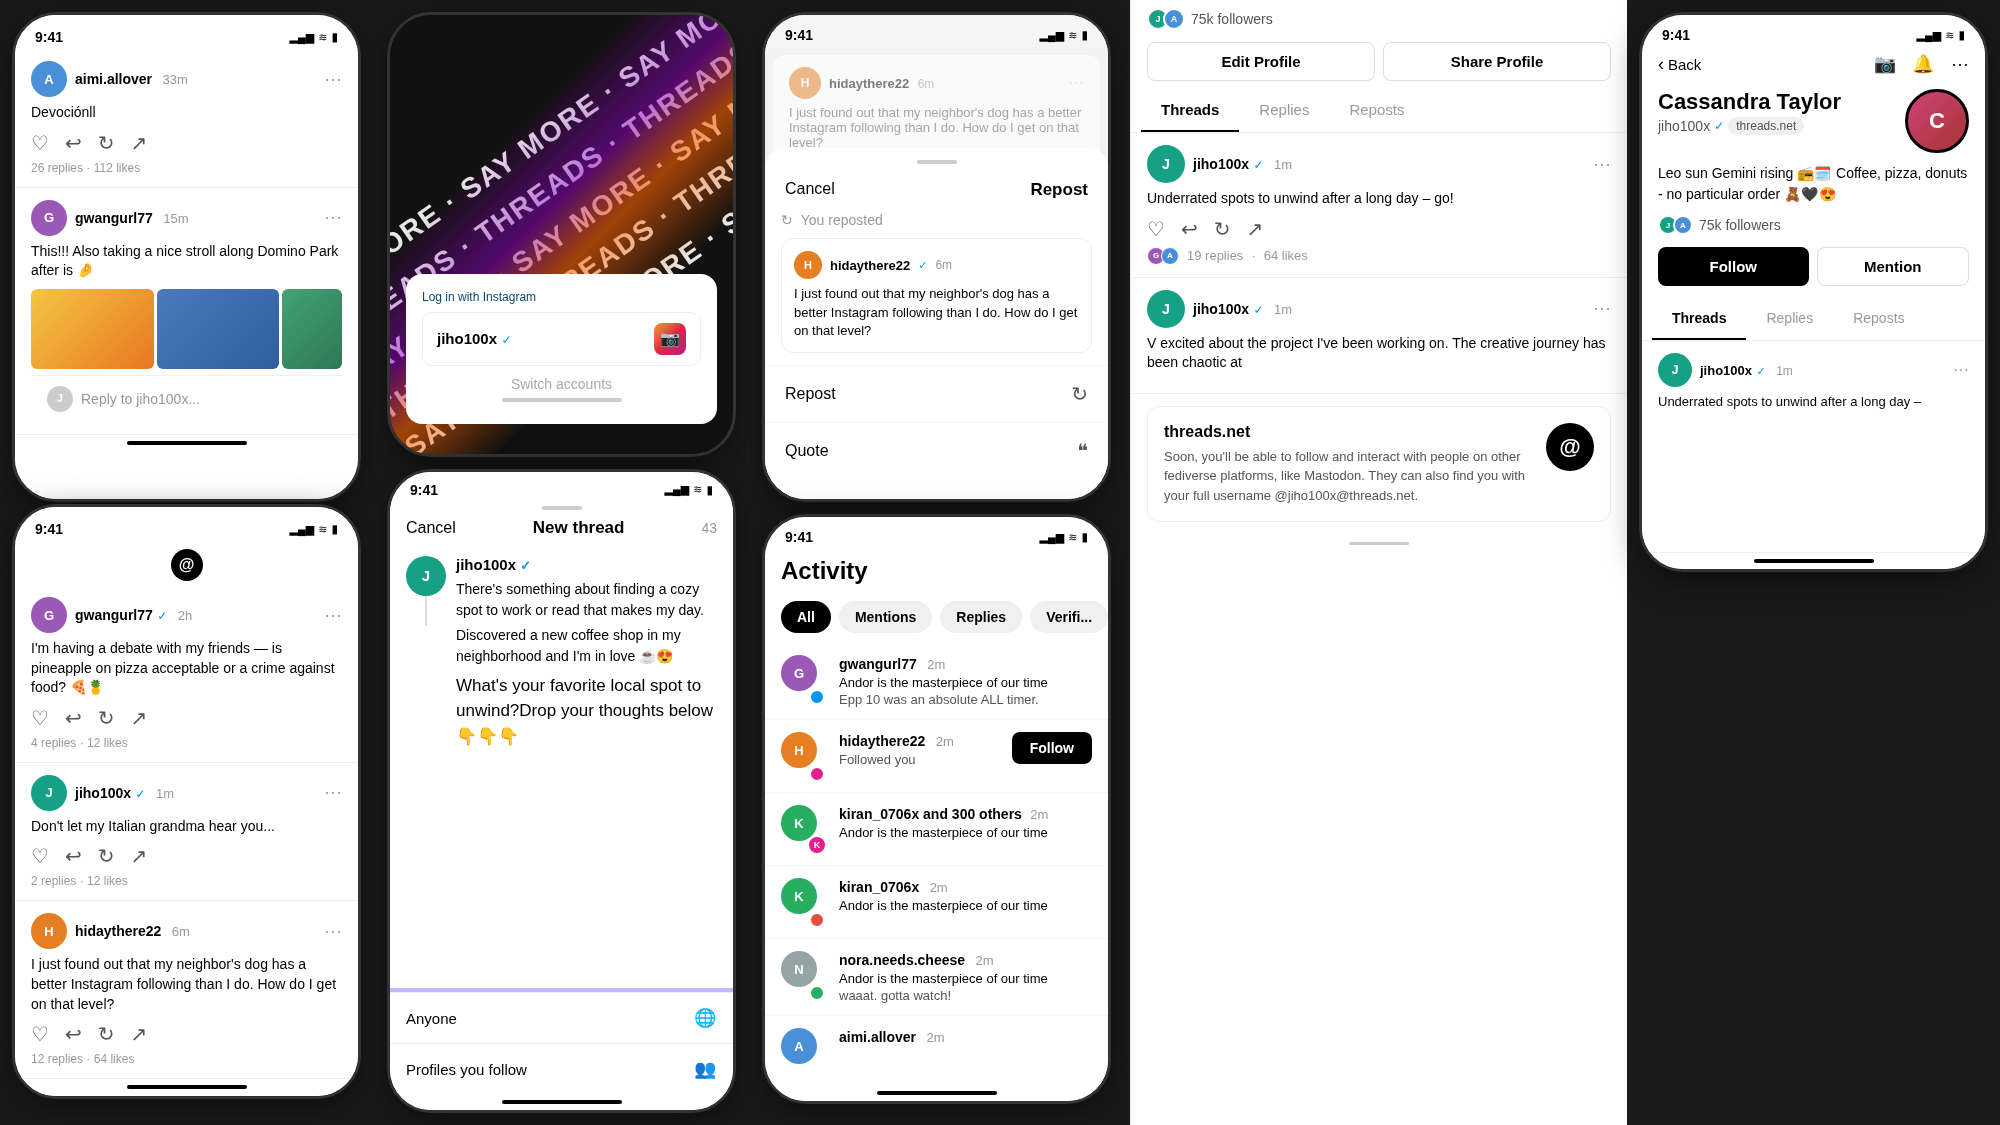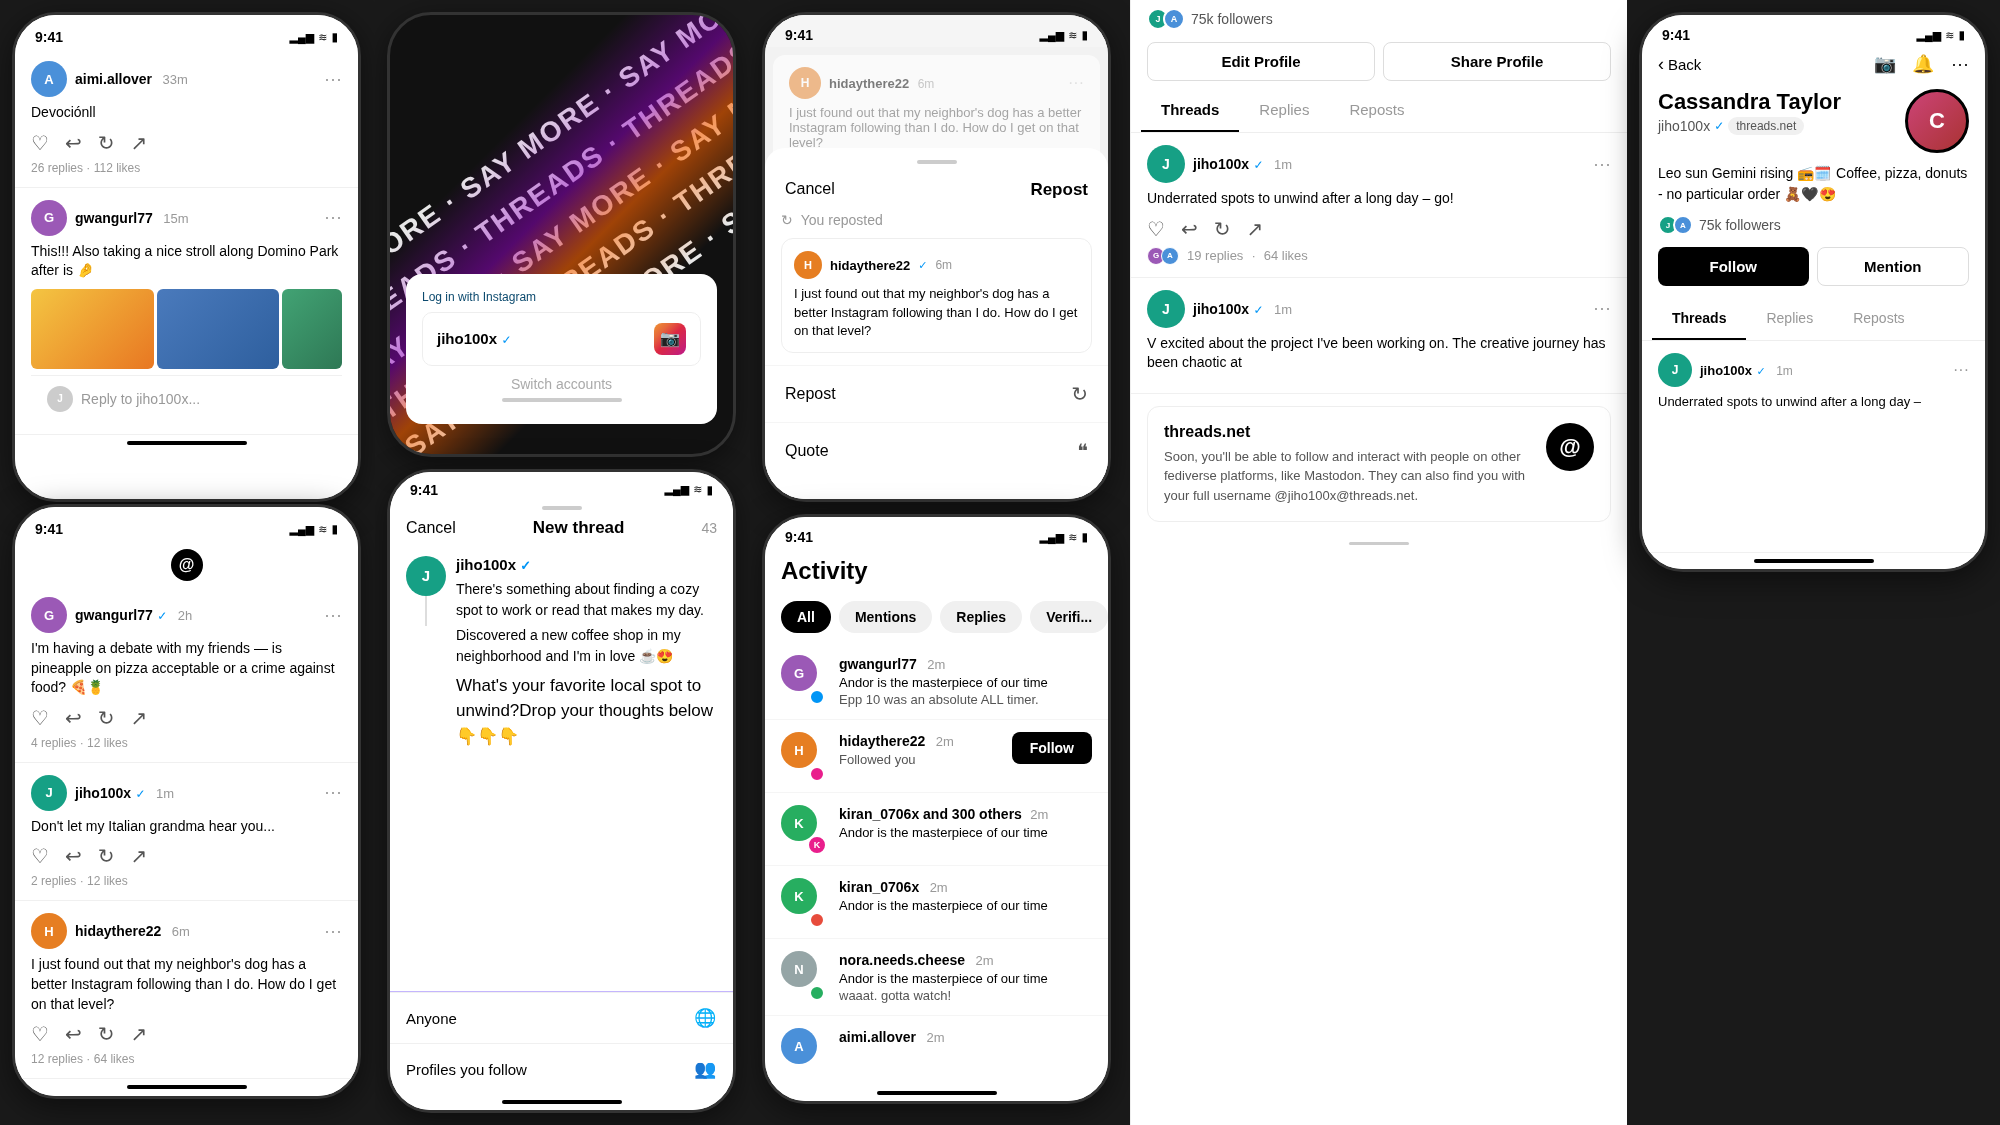--- a/index.html
+++ b/index.html
@@ -586,21 +586,21 @@
             <div style="font-weight:600; font-size:15px;">
               <span>jiho100x</span>
               <span style="color:#0095f6; font-size:13px;"> ✓</span>
             </div>
             <div style="font-size:14px; line-height:1.5; color:#000; margin-top:6px;">There's something about finding a cozy spot to work or read that makes my day.</div>
             <div style="font-size:14px; line-height:1.5; color:#000; margin-top:4px;">Discovered a new coffee shop in my neighborhood and I'm in love ☕😍</div>
             <div style="font-size:17px; line-height:1.5; color:#000; margin-top:6px;">What's your favorite local spot to unwind?Drop your thoughts below 👇👇👇</div>
           </div>
         </div>
 
-        <div style="border-top:1px solid #c4b5fd;text-align:right;">
+        <div style="border-top:4px solid #c4b5fd;text-align:right;">
           <div class="privacy-row">
             <span>Anyone</span>
             <span style="font-size:18px;">🌐</span>
           </div>
           <div class="privacy-row">
             <span>Profiles you follow</span>
             <span style="font-size:18px;">👥</span>
           </div>
         </div>
 

